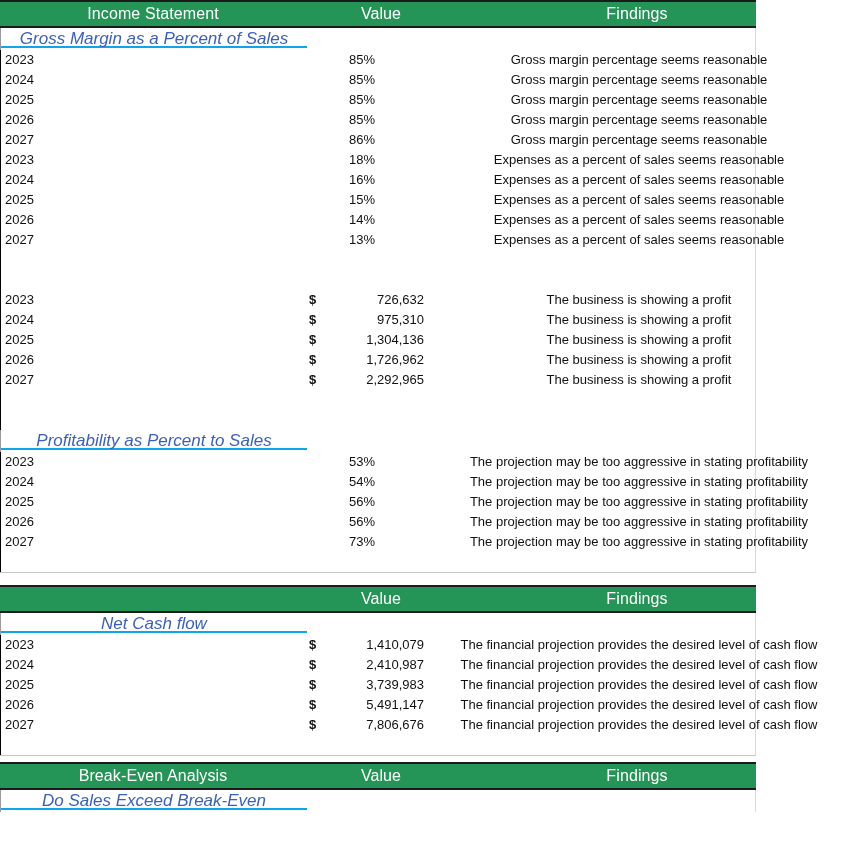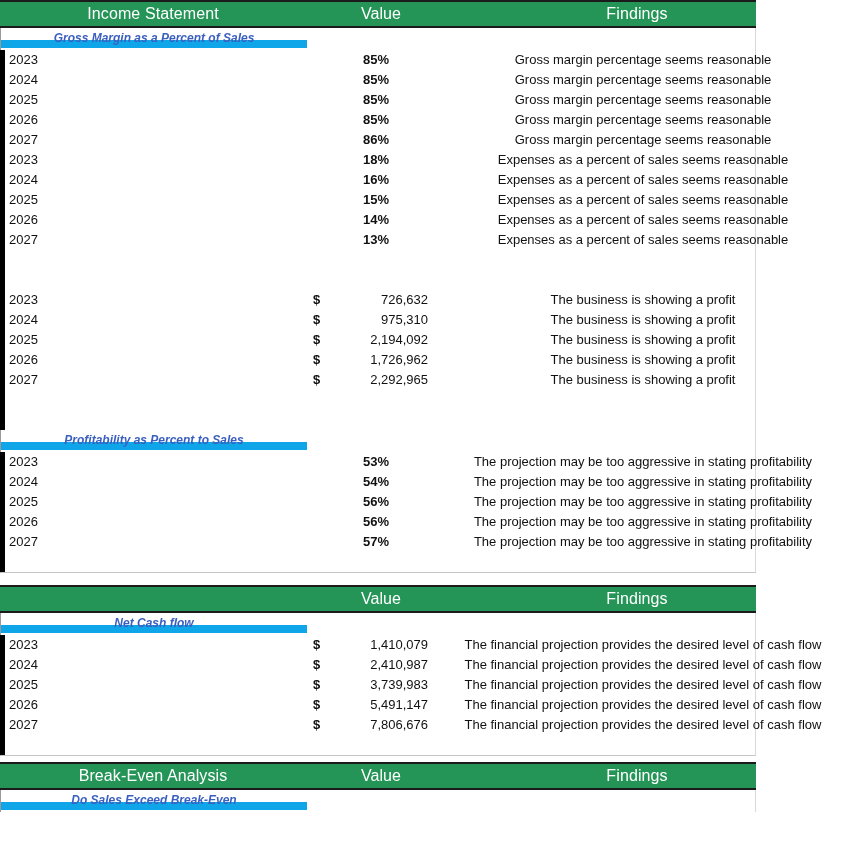--- a/index.html
+++ b/index.html
@@ -60,47 +60,47 @@
   }
   .subtitle {
     position: absolute;
     left: 0;
     top: 1px;
     width: 306px;
     height: 19px;
     line-height: 19px;
     text-align: center;
     color: #3a5fbf;
-    font-size: 12px;
+    font-size: 17px;
     font-style: italic;
-    font-weight: bold;
+    font-weight: normal;
     white-space: nowrap;
-    border-bottom: 8px solid #0ea5e9;
+    border-bottom: 2px solid #0ea5e9;
   }
 
   
   .rows {
-    border-left: 5px solid #000000;
+    border-left: 1px solid #000000;
     border-right: 1px solid #d9d9d9;
   }
   .row {
     position: relative;
     height: 20px;
   }
   .cell {
     position: absolute;
     top: 0;
     height: 20px;
     line-height: 20px;
     font-size: 13px;
     color: #111111;
     white-space: nowrap;
   }
   .c-year    { left: 4px;   width: 120px; text-align: left; }
-  .c-pct     { left: 312px; width: 118px; text-align: center; font-weight: bold; }
+  .c-pct     { left: 302px; width: 118px; text-align: center; }
   .c-cur     { left: 308px; width: 14px;  text-align: left; font-weight: bold; }
   .c-num     { left: 306px; width: 119px; text-align: right; padding-right: 2px; }
   .c-find    { left: 428px; width: 420px; text-align: center; }
 
   
   .filler {
     border-left: 1px solid #9a9a9a;
     border-right: 1px solid #d9d9d9;
     border-bottom: 1px solid #c6c6c6;
     background: #ffffff;
@@ -188,21 +188,21 @@
         </div>
         <div class="row">
           <div class="cell c-year">2024</div>
           <div class="cell c-cur">$</div>
           <div class="cell c-num">975,310</div>
           <div class="cell c-find">The business is showing a profit</div>
         </div>
         <div class="row">
           <div class="cell c-year">2025</div>
           <div class="cell c-cur">$</div>
-          <div class="cell c-num">2,194,092</div>
+          <div class="cell c-num">1,304,136</div>
           <div class="cell c-find">The business is showing a profit</div>
         </div>
         <div class="row">
           <div class="cell c-year">2026</div>
           <div class="cell c-cur">$</div>
           <div class="cell c-num">1,726,962</div>
           <div class="cell c-find">The business is showing a profit</div>
         </div>
         <div class="row">
           <div class="cell c-year">2027</div>
@@ -232,21 +232,21 @@
           <div class="cell c-pct">56%</div>
           <div class="cell c-find">The projection may be too aggressive in stating profitability</div>
         </div>
         <div class="row">
           <div class="cell c-year">2026</div>
           <div class="cell c-pct">56%</div>
           <div class="cell c-find">The projection may be too aggressive in stating profitability</div>
         </div>
         <div class="row">
           <div class="cell c-year">2027</div>
-          <div class="cell c-pct">57%</div>
+          <div class="cell c-pct">73%</div>
           <div class="cell c-find">The projection may be too aggressive in stating profitability</div>
         </div>
         <div class="row"></div>
       </div>
       <div class="filler" style="height: 1px;"></div>
     </div>
     <div class="gap"></div>
     <div class="section">
       <div class="band">
         <div class="band-cell c-value">Value</div>

